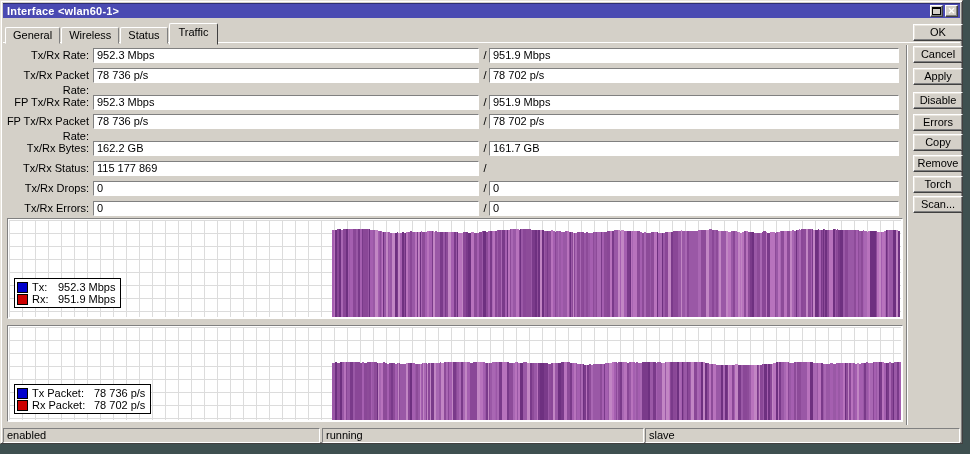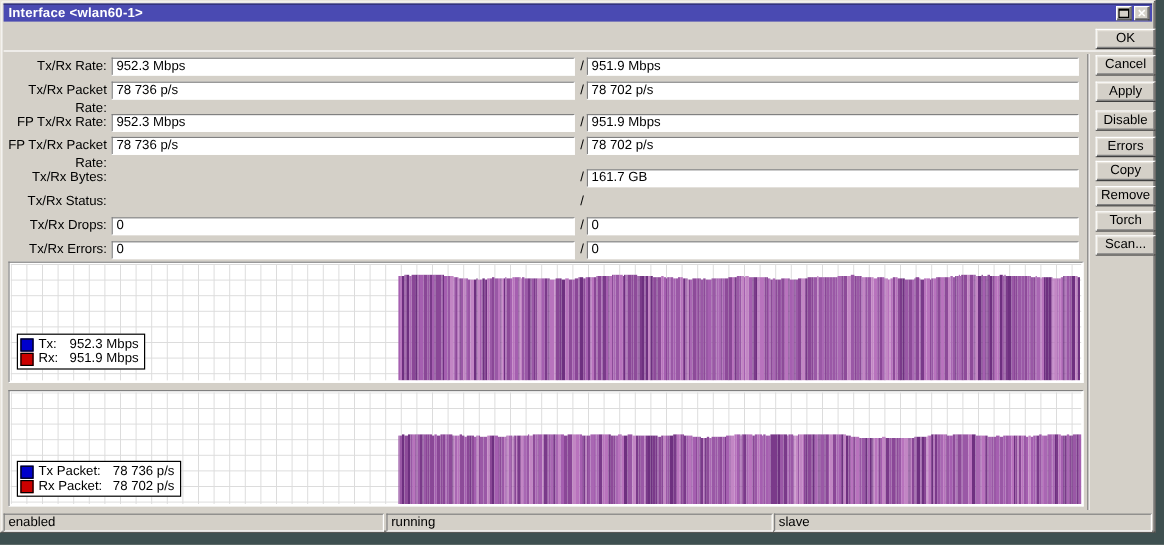--- a/index.html
+++ b/index.html
@@ -96,20 +96,26 @@
   <div class="titlebar">
     <span class="titlebar-title">Interface &lt;wlan60-1&gt;</span>
     <span class="win-btn">
         <span class="max-glyph"></span>
       </span>
     <span class="win-btn">
         <span class="close-glyph">✕</span>
       </span>
   </div>
 
+  <div class="tabs">
+    <div class="tab">General</div>
+    <div class="tab">Wireless</div>
+    <div class="tab">Status</div>
+    <div class="tab active">Traffic</div>
+  </div>
   <div class="tabline"></div>
 
   <div class="row-label" style="top:47px">Tx/Rx Rate:</div>
   <div class="field f1" style="top:47px">952.3 Mbps</div>
   <div class="slash" style="top:47px">/</div>
   <div class="field f2" style="top:47px">951.9 Mbps</div>
 
   <div class="row-label" style="top:67px">Tx/Rx Packet Rate:</div>
   <div class="field f1" style="top:67px">78 736 p/s</div>
   <div class="slash" style="top:67px">/</div>
@@ -119,24 +125,26 @@
   <div class="field f1" style="top:94px">952.3 Mbps</div>
   <div class="slash" style="top:94px">/</div>
   <div class="field f2" style="top:94px">951.9 Mbps</div>
 
   <div class="row-label" style="top:113px">FP Tx/Rx Packet Rate:</div>
   <div class="field f1" style="top:113px">78 736 p/s</div>
   <div class="slash" style="top:113px">/</div>
   <div class="field f2" style="top:113px">78 702 p/s</div>
 
   <div class="row-label" style="top:140px">Tx/Rx Bytes:</div>
+  <div class="field f1" style="top:140px">162.2 GB</div>
   <div class="slash" style="top:140px">/</div>
   <div class="field f2" style="top:140px">161.7 GB</div>
 
   <div class="row-label" style="top:160px">Tx/Rx Status:</div>
+  <div class="field f1" style="top:160px">115 177 869</div>
   <div class="slash" style="top:160px">/</div>
 
   <div class="row-label" style="top:180px">Tx/Rx Drops:</div>
   <div class="field f1" style="top:180px">0</div>
   <div class="slash" style="top:180px">/</div>
   <div class="field f2" style="top:180px">0</div>
 
   <div class="row-label" style="top:200px">Tx/Rx Errors:</div>
   <div class="field f1" style="top:200px">0</div>
   <div class="slash" style="top:200px">/</div>

